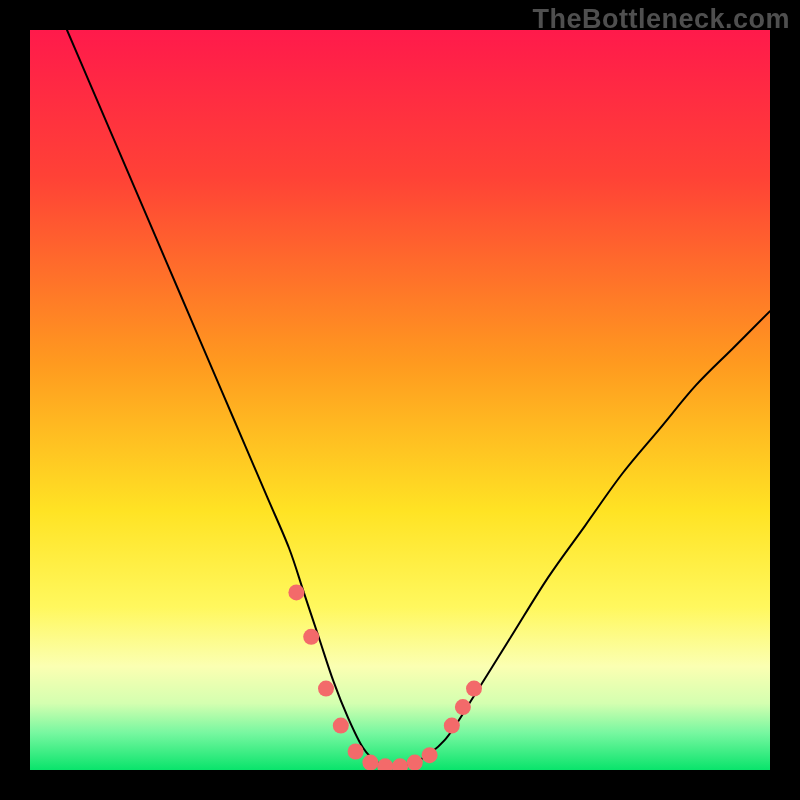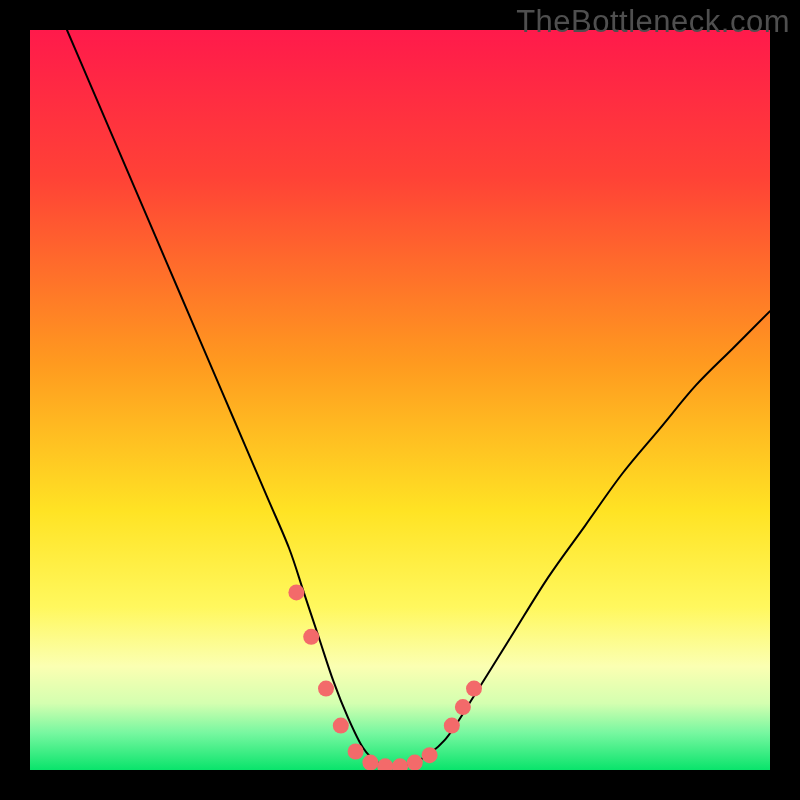--- a/index.html
+++ b/index.html
@@ -15,22 +15,22 @@
     position: relative;
     width: 800px;
     height: 800px;
     background: #000000;
   }
   .watermark {
     position: absolute;
     top: 4px;
     right: 10px;
     color: #4f4f4f;
-    font-size: 31px;
-    font-weight: 400;
+    font-size: 27px;
+    font-weight: 700;
     letter-spacing: 0.5px;
     z-index: 10;
     user-select: none;
     text-align: right;
   }
   svg.plot {
     position: absolute;
     left: 30px;
     top: 30px;
     width: 740px;

